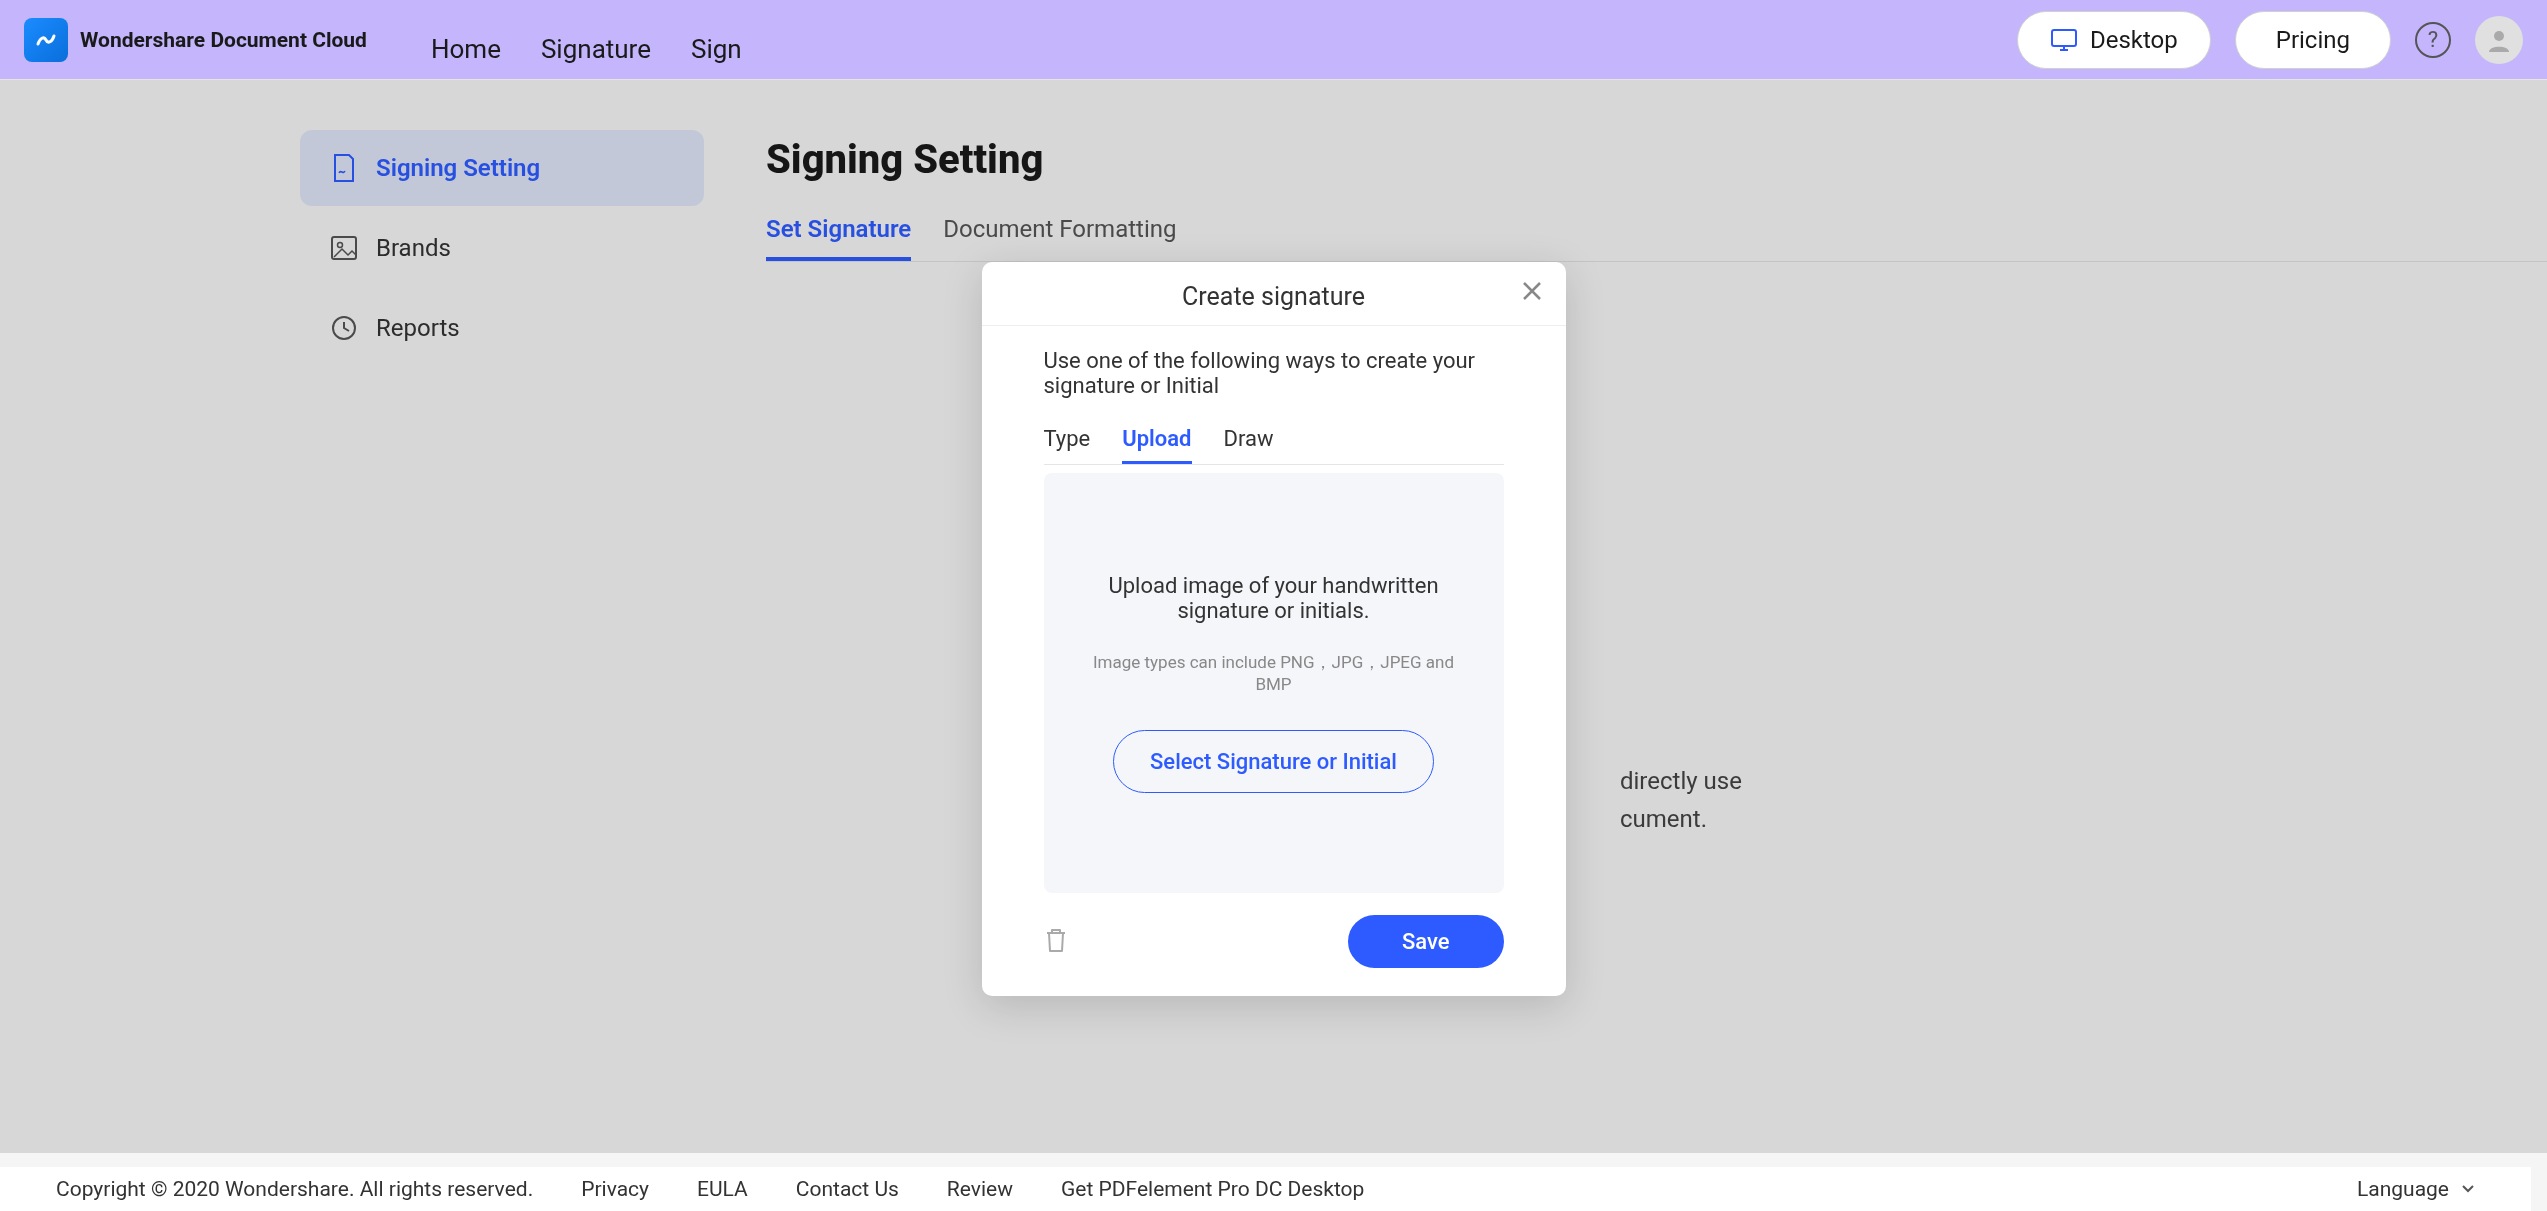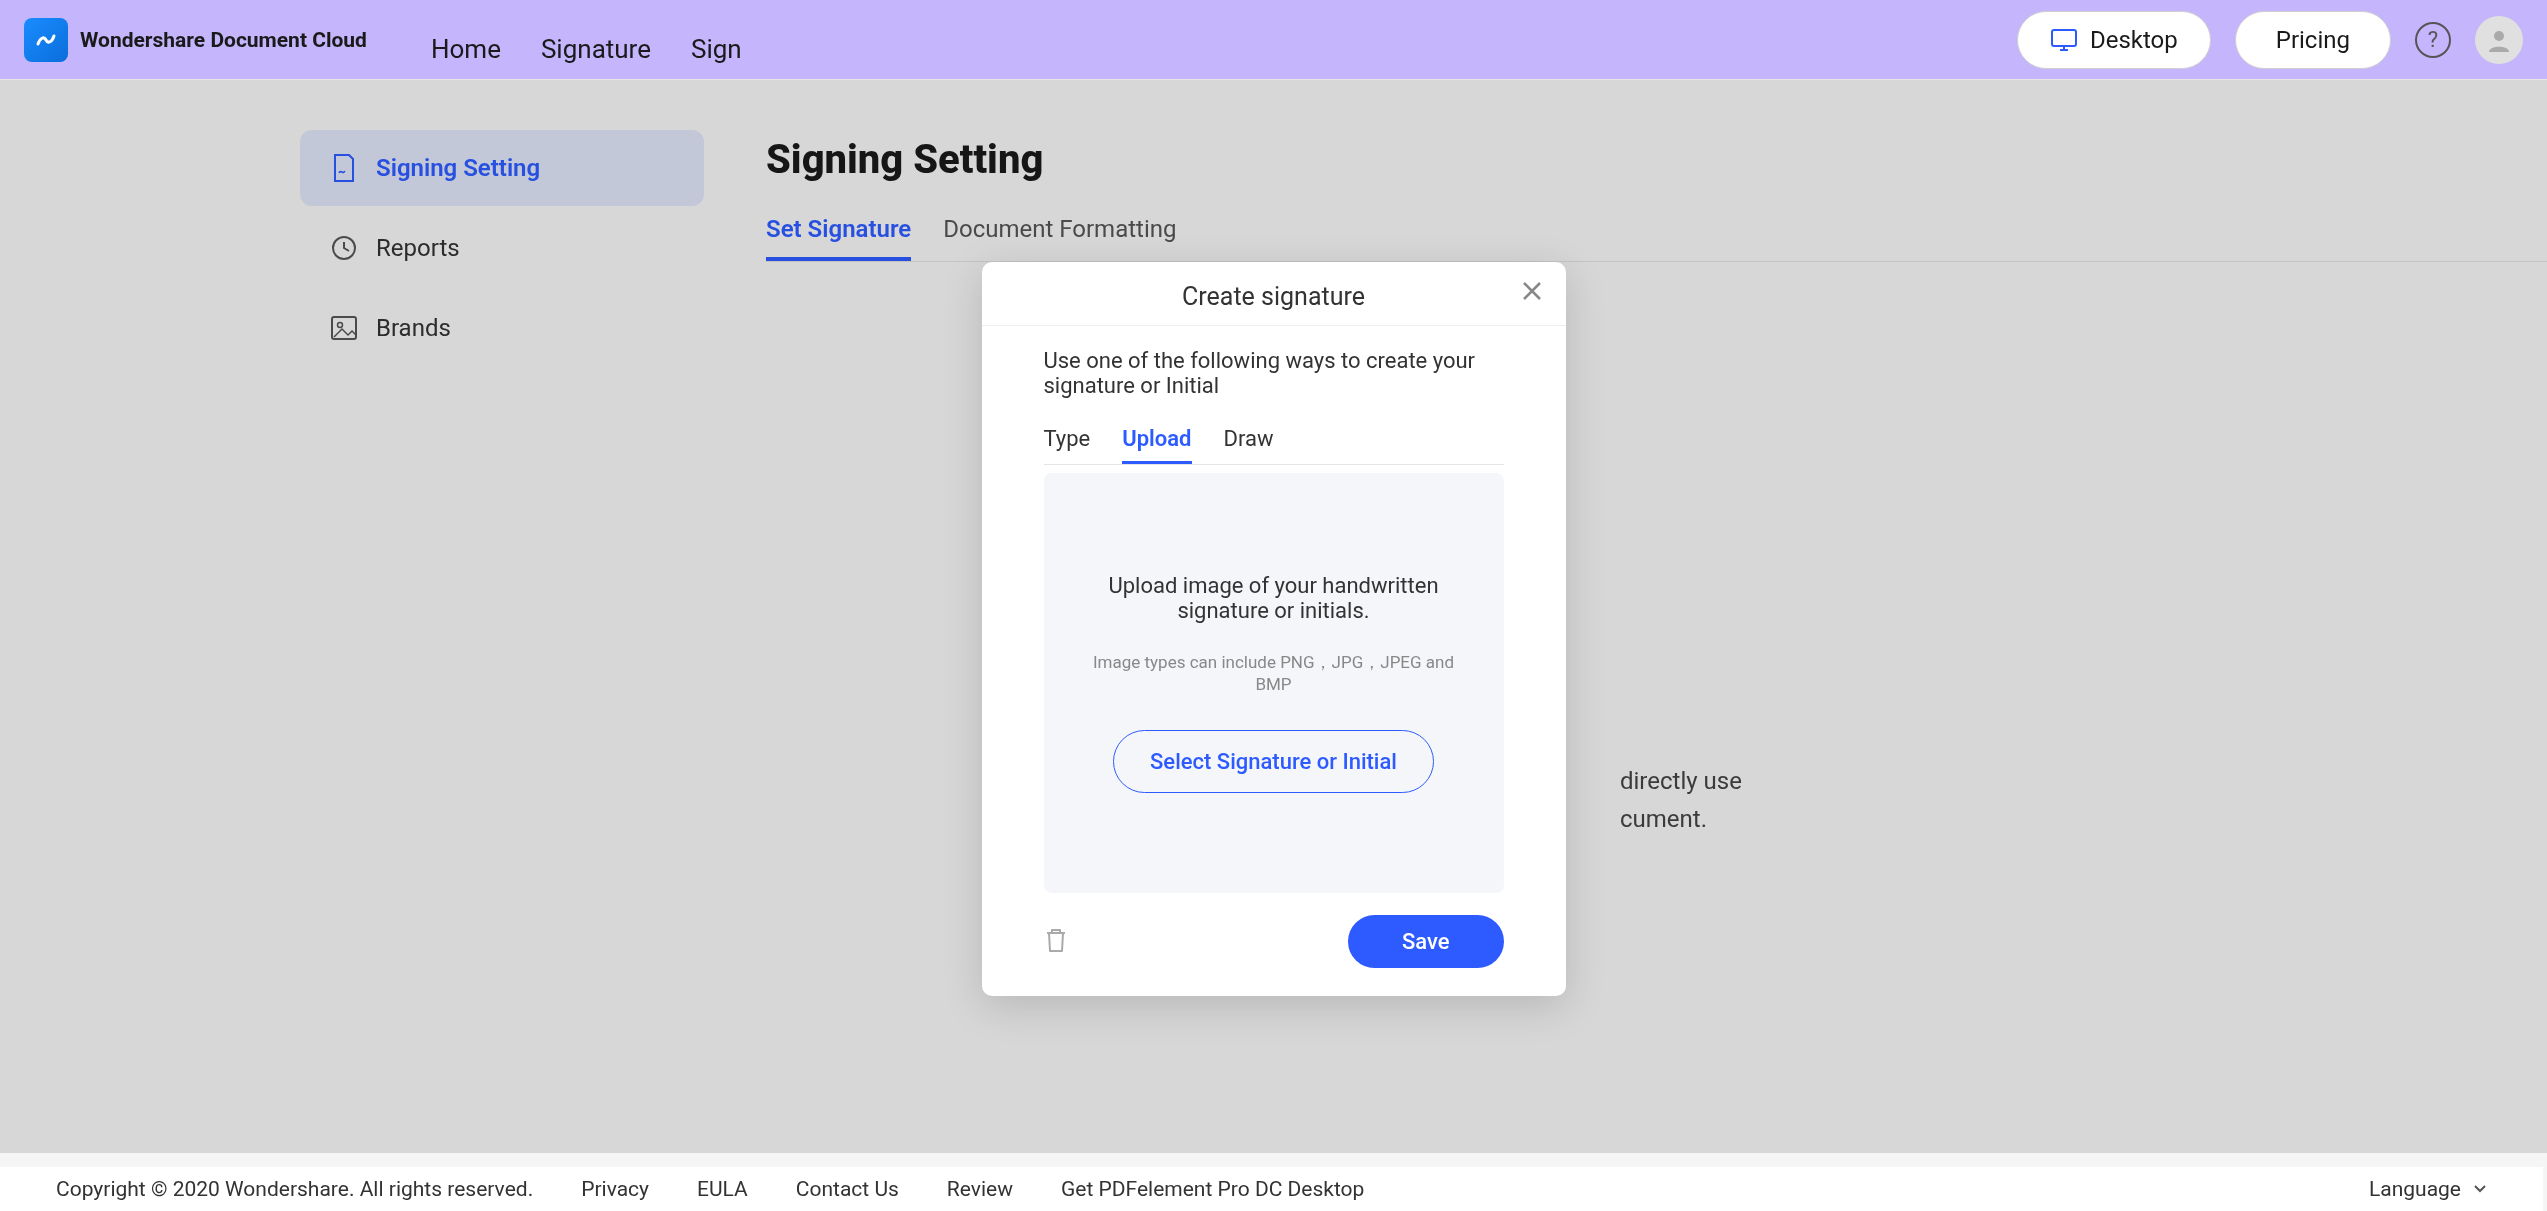--- a/index.html
+++ b/index.html
@@ -337,21 +337,21 @@
       font-size: 22px;
       font-weight: 500;
       cursor: pointer;
     }
     
     
     .footer {
       position: absolute;
       bottom: 0;
       left: 0;
-      right: 4px;
+      right: 16px;
       height: 44px;
       background: #ffffff;
       display: flex;
       align-items: center;
       padding: 0 56px;
       font-size: 21px;
       color: #333;
       z-index: 20;
     }
     
@@ -416,36 +416,36 @@
       <span class="sidebar-icon">
         <svg width="26" height="30" viewBox="0 0 26 30">
           <path d="M4 2 L18 2 L22 6 L22 28 L4 28 Z" stroke="#2d5bff" stroke-width="2" fill="none"></path>
           <path d="M8 20 C10 16 12 22 14 18" stroke="#2d5bff" stroke-width="1.5" fill="none"></path>
         </svg>
       </span>
       <span>Signing Setting</span>
     </div>
     <div class="sidebar-item">
       <span class="sidebar-icon">
-        <svg width="28" height="28" viewBox="0 0 28 28">
-          <circle cx="14" cy="14" r="11" stroke="#555" stroke-width="2" fill="none"></circle>
-          <path d="M14 8 L14 14 L19 17" stroke="#555" stroke-width="2" fill="none"></path>
-        </svg>
-      </span>
-      <span>Reports</span>
-    </div>
-    <div class="sidebar-item">
-      <span class="sidebar-icon">
         <svg width="28" height="26" viewBox="0 0 28 26">
           <rect x="2" y="2" width="24" height="22" rx="2" stroke="#555" stroke-width="2" fill="none"></rect>
           <circle cx="10" cy="10" r="2.5" stroke="#555" stroke-width="1.5" fill="none"></circle>
           <path d="M4 22 L12 14 L18 20 L22 16 L26 20" stroke="#555" stroke-width="1.5" fill="none"></path>
         </svg>
       </span>
       <span>Brands</span>
+    </div>
+    <div class="sidebar-item">
+      <span class="sidebar-icon">
+        <svg width="28" height="28" viewBox="0 0 28 28">
+          <circle cx="14" cy="14" r="11" stroke="#555" stroke-width="2" fill="none"></circle>
+          <path d="M14 8 L14 14 L19 17" stroke="#555" stroke-width="2" fill="none"></path>
+        </svg>
+      </span>
+      <span>Reports</span>
     </div>
   </div>
 
   <div class="page-area">
     <h1 class="page-title">Signing Setting</h1>
     <div class="tabs">
       <div class="tab active">Set Signature</div>
       <div class="tab">Document Formatting</div>
     </div>
   </div>

